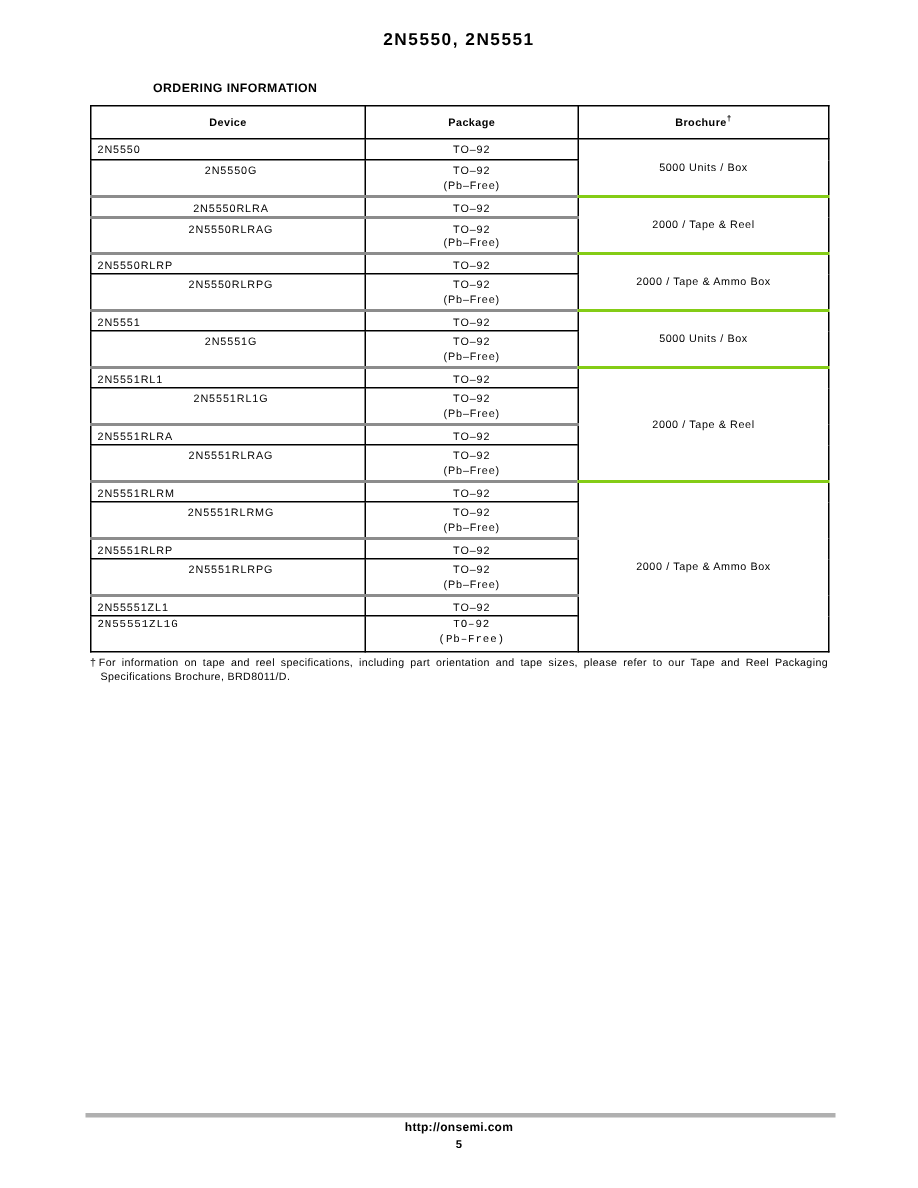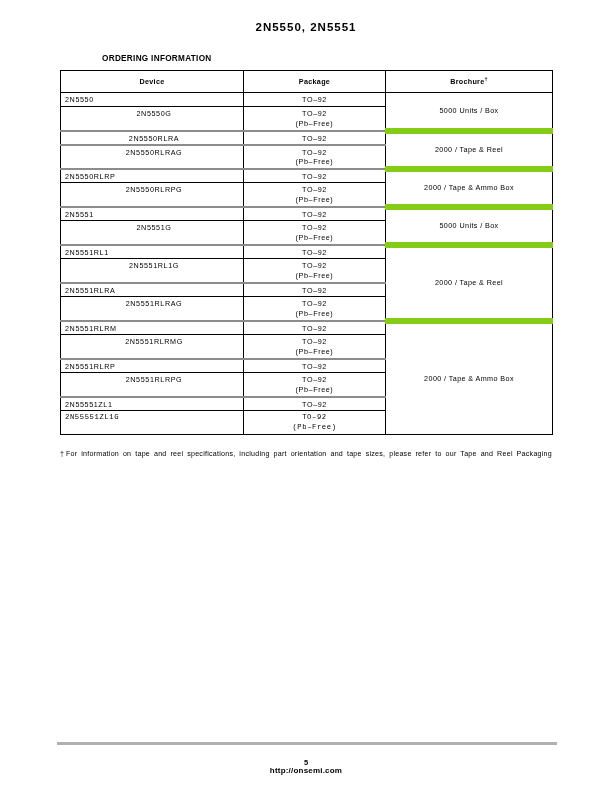--- a/index.html
+++ b/index.html
@@ -77,26 +77,26 @@
     text-align: center;
     vertical-align: top;
     padding-top: 2px;
     line-height: 9.5px;
   }
   td.cell-shipping {
     text-align: center;
     vertical-align: middle;
     letter-spacing: 0.4px;
   }
-  td.cell-shipping.end-thick { border-bottom: 6px solid #84cc16; }
+  td.cell-shipping.end-thick { border-bottom: 2px solid #84cc16; }
   td.cell-shipping.end-thin,
   td.cell-shipping.end-none  { border-bottom: 1px solid #000; }
   .footnote {
     position: absolute;
-    top: 450px; left: 60px;
+    top: 438px; left: 60px;
     width: 492px;
     font-size: 7.1px;
     line-height: 9px;
     letter-spacing: 0.25px;
     color: #000;
   }
   .fn-line1 {
     text-align: justify;
     text-align-last: justify;
     white-space: nowrap;
@@ -105,21 +105,21 @@
   .fn-line1 { white-space: normal; }
   .fn-line2 { padding-left: 7px; }
   .footer-rule {
     position: absolute;
     top: 742px; left: 57px;
     width: 500px; height: 2.5px;
     background: #b0b0b0;
   }
   .footer-url {
     position: absolute;
-    top: 766px; left: 0; width: 612px;
+    top: 747px; left: 0; width: 612px;
     text-align: center;
     font-size: 8px;
     font-weight: bold;
     letter-spacing: 0.2px;
     color: #000;
   }
   .footer-page {
     position: absolute;
     top: 758px; left: 0; width: 612px;
     text-align: center;
@@ -272,19 +272,20 @@
           <td class="cell-package">
             <div>TO–92</div>
             <div>(Pb–Free)</div>
           </td>
         </tr>
       </tbody>
   </table>
 
   <div class="footnote">
     <div class="fn-line1">†For information on tape and reel specifications, including part orientation and tape sizes, please refer to our Tape and Reel Packaging</div>
+    <div class="fn-line2">Specifications Brochure, BRD8011/D.</div>
   </div>
 
   <div class="footer-rule"></div>
   <div class="footer-url">http://onsemi.com</div>
   <div class="footer-page">5</div>
 
 </div>
 
 </body></html>

